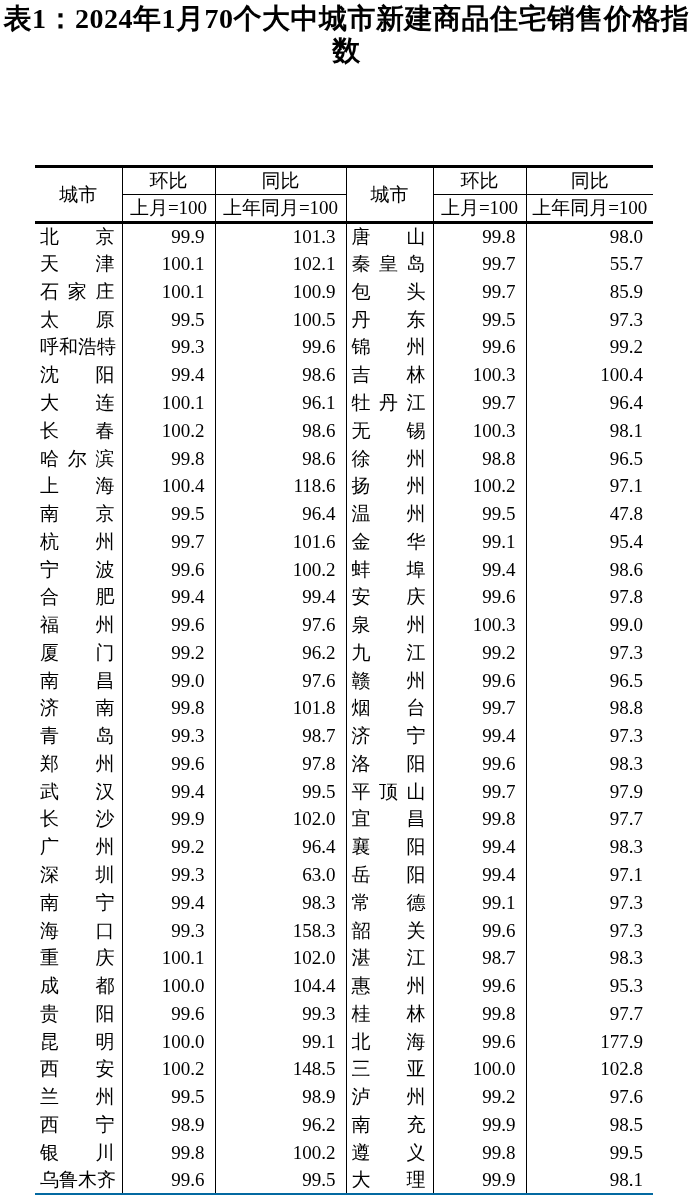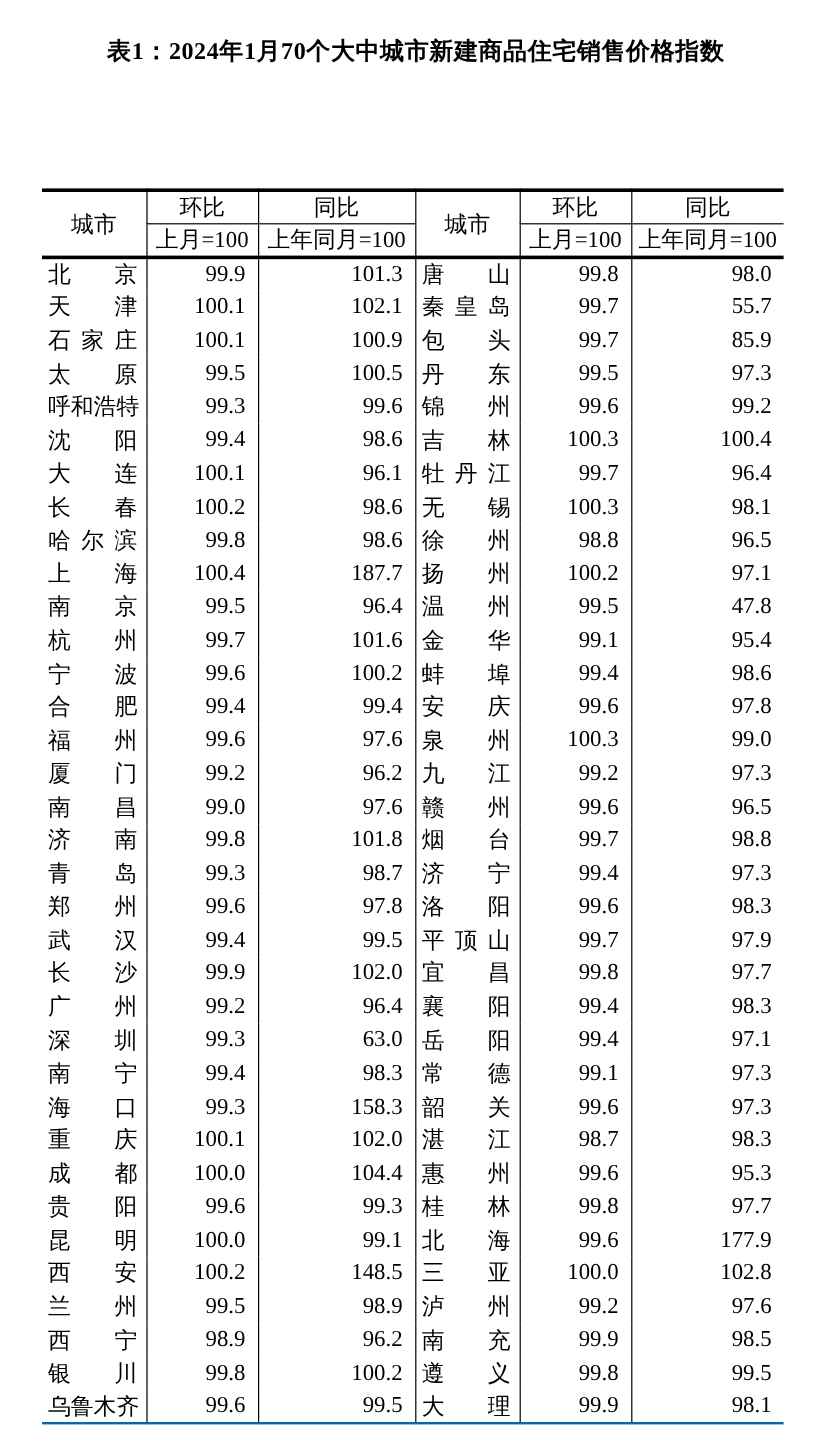--- a/index.html
+++ b/index.html
@@ -5,23 +5,23 @@
   * { margin: 0; padding: 0; box-sizing: border-box; }
   html, body {
     width: 693px;
     background: #ffffff;
     font-family: "Liberation Serif", "DejaVu Serif", serif;
     color: #000000;
   }
   body { height: 1204px; overflow: hidden; }
 
   .page-title {
-    padding-top: 27px;
+    padding-top: 3px;
     text-align: center;
-    font-size: 20px;
+    font-size: 28px;
     font-weight: bold;
     letter-spacing: 0.5px;
     line-height: 32px;
     color: #000000;
   }
 
   table.price-table {
     border-collapse: collapse;
     table-layout: fixed;
     margin: 98px 0 0 35px;
@@ -264,21 +264,21 @@
         <td class="num">96.5</td>
       </tr>
       <tr>
         <td class="city">
           <span class="city-just">
             <span>上</span>
             <span>海</span>
           </span>
         </td>
         <td class="num">100.4</td>
-        <td class="num">187.7</td>
+        <td class="num">118.6</td>
         <td class="city">
           <span class="city-just">
             <span>扬</span>
             <span>州</span>
           </span>
         </td>
         <td class="num">100.2</td>
         <td class="num">97.1</td>
       </tr>
       <tr>

